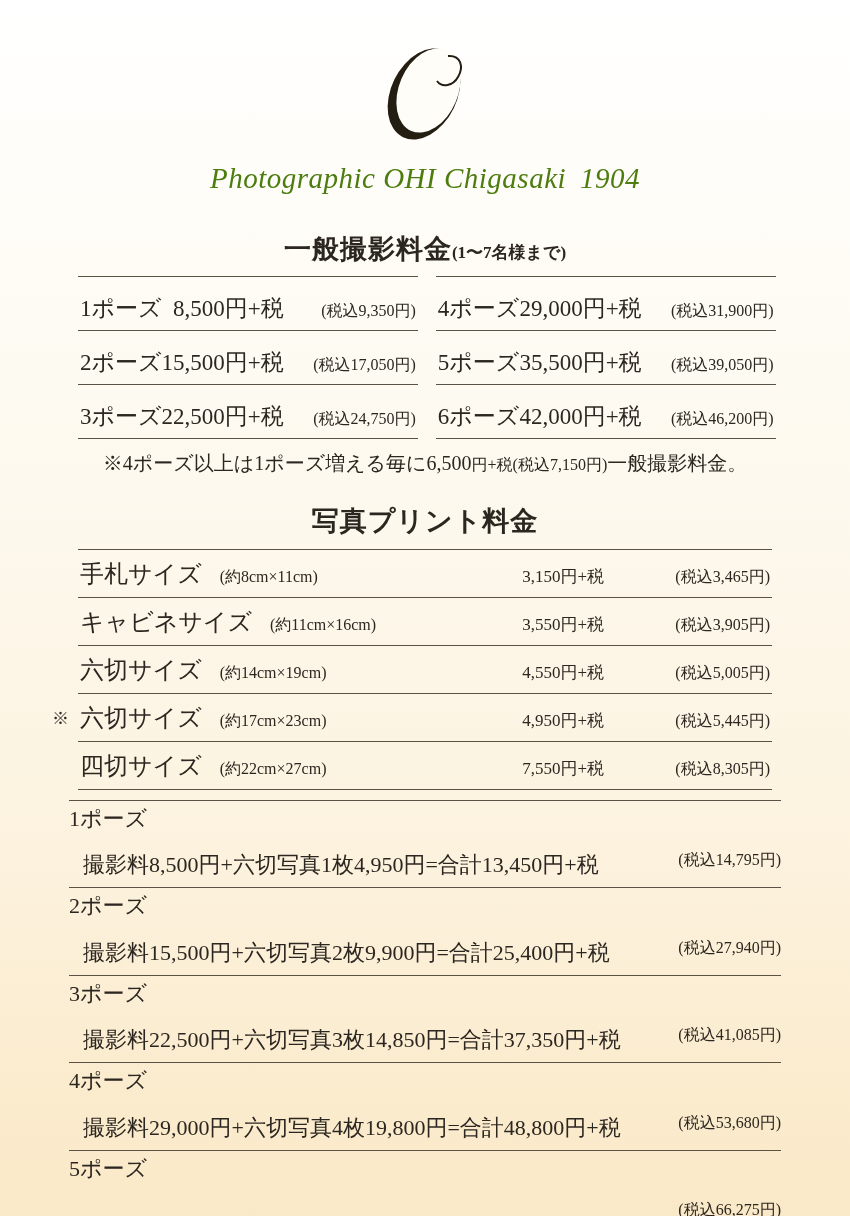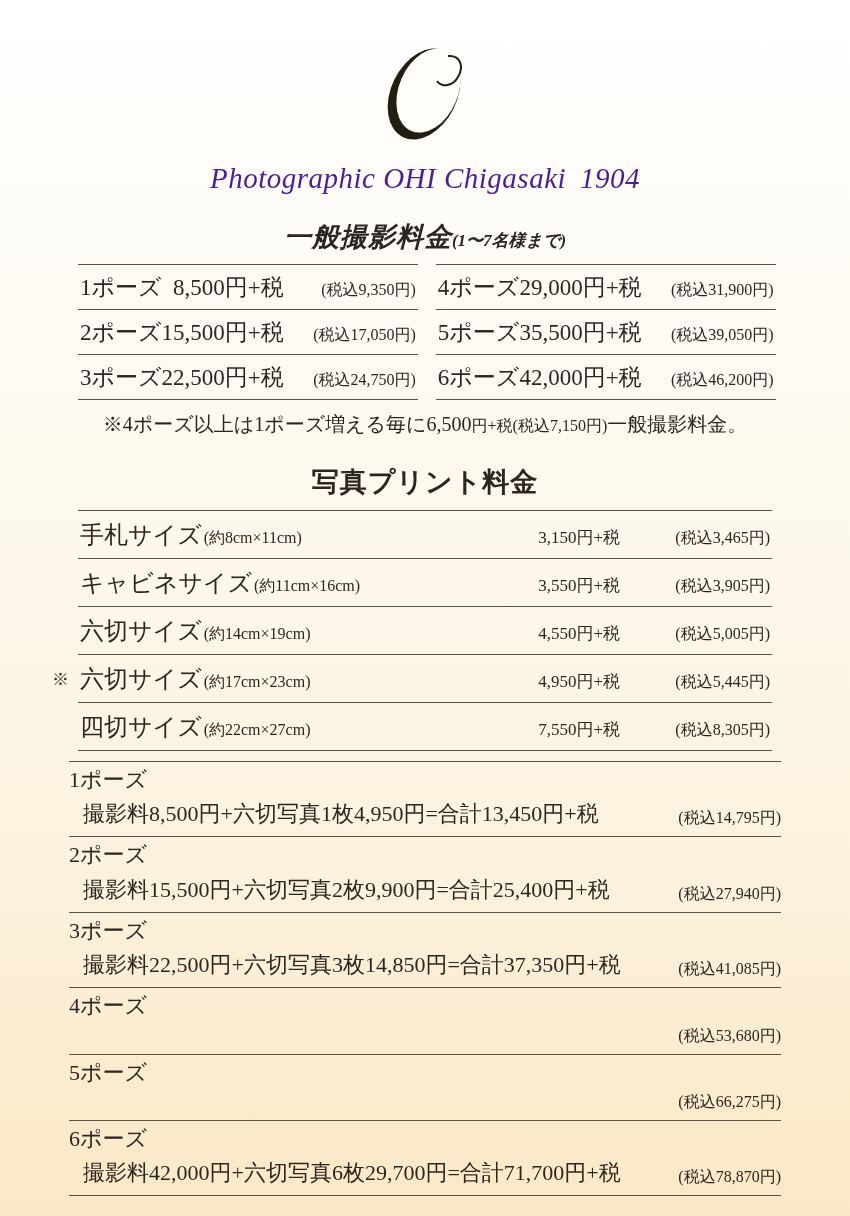--- a/index.html
+++ b/index.html
@@ -6,56 +6,56 @@
   body{
     width:850px;height:1216px;
     background:linear-gradient(180deg,#ffffff 0%,#fefcf6 20%,#fdf8ec 45%,#fcf2de 70%,#fbeccf 88%,#fae9c8 100%);
     font-family:"Liberation Serif","DejaVu Serif",serif;
     color:#2c2620;
     -webkit-font-smoothing:antialiased;
   }
   .page{position:relative;width:850px;height:1216px;overflow:hidden;}
 
   .logo-wrap{text-align:center;padding-top:36px;}
-  .brand{ text-align:center;font-style:italic;font-size:29px;letter-spacing:.5px;color:#4c1d95;margin-top:6px;}
+  .brand{ text-align:center;font-style:italic;font-size:29px;letter-spacing:.5px;color:#4d7c0f;margin-top:6px;}
   .brand .year{margin-left:14px;}
 
   .sec-title{text-align:center;font-size:27px;font-weight:600;letter-spacing:1px;}
   .sec-title .sub{font-size:17px;letter-spacing:0;}
-  .t1{margin-top:24px;font-style:italic;}
+  .t1{margin-top:36px;}
   .t2{margin-top:26px;}
   .t3{margin-top:24px;}
 
   
   .table1{width:694px;margin:9px auto 0;display:grid;grid-template-columns:1fr 1fr;column-gap:18px;}
   .g-row{display:flex;align-items:baseline;border-bottom:1px solid #5a5244;padding:7px 2px 6px;white-space:nowrap;}
   .g-col .g-row:first-child{border-top:1px solid #5a5244;}
   .g-label{font-size:23px;}
-  .g-price{margin-left:auto;font-size:23px;}
+  .g-price{margin-left:auto;font-size:23px;margin-top:9px;}
   .g-tax{flex-shrink:0;width:132px;text-align:right;font-size:16px;}
 
   .note1{width:700px;margin:11px auto 0;text-align:center;font-size:20px;}
   .note1 .small{font-size:16px;text-align:right;}
 
   
   .table2{width:694px;margin:10px auto 0;}
-  .p-row{position:relative;display:flex;align-items:baseline;border-bottom:1px solid #5a5244;padding:8px 2px 7px;white-space:nowrap;}
+  .p-row{position:relative;display:flex;align-items:baseline;border-bottom:1px solid #5a5244;padding:8px 2px 7px;white-space:nowrap;gap:16px;}
   .p-row:first-child{border-top:1px solid #5a5244;}
   .p-marker{position:absolute;left:-26px;top:13px;font-size:17px;}
   .p-label{font-size:24px;}
   .p-dims{font-size:16px;margin-left:2px;}
   .p-price{margin-left:auto;font-size:17px;}
   .p-tax{flex-shrink:0;width:150px;text-align:right;font-size:16px;}
 
   
   .table3{width:712px;margin:10px auto 0;}
   .ex-row{border-bottom:1px solid #5a5244;padding:5px 0 7px;}
   .ex-row:first-child{border-top:1px solid #5a5244;}
   .ex-label{font-size:22px;line-height:1.2;}
-  .ex-line{display:flex;align-items:flex-end;padding-left:14px;margin-top:6px;white-space:nowrap;}
+  .ex-line{display:flex;align-items:flex-start;padding-left:14px;margin-top:18px;white-space:nowrap;}
   .ex-calc{font-size:22px;}
   .ex-tax{margin-left:auto;font-size:16px;}
 </style>
 </head>
 <body>
 
 <div class="page">
 
   <div class="logo-wrap">
     <svg width="122" height="116" viewBox="0 0 122 116" aria-hidden="true">
@@ -173,20 +173,21 @@
     <div class="ex-row">
       <div class="ex-label">3ポーズ</div>
       <div class="ex-line">
         <span class="ex-calc">撮影料22,500円+六切写真3枚14,850円=合計37,350円+税</span>
         <span class="ex-tax">(税込41,085円)</span>
       </div>
     </div>
     <div class="ex-row">
       <div class="ex-label">4ポーズ</div>
       <div class="ex-line">
+        <span class="ex-calc">撮影料29,000円+六切写真4枚19,800円=合計48,800円+税</span>
         <span class="ex-tax">(税込53,680円)</span>
       </div>
     </div>
     <div class="ex-row">
       <div class="ex-label">5ポーズ</div>
       <div class="ex-line">
         <span class="ex-tax">(税込66,275円)</span>
       </div>
     </div>
     <div class="ex-row">

